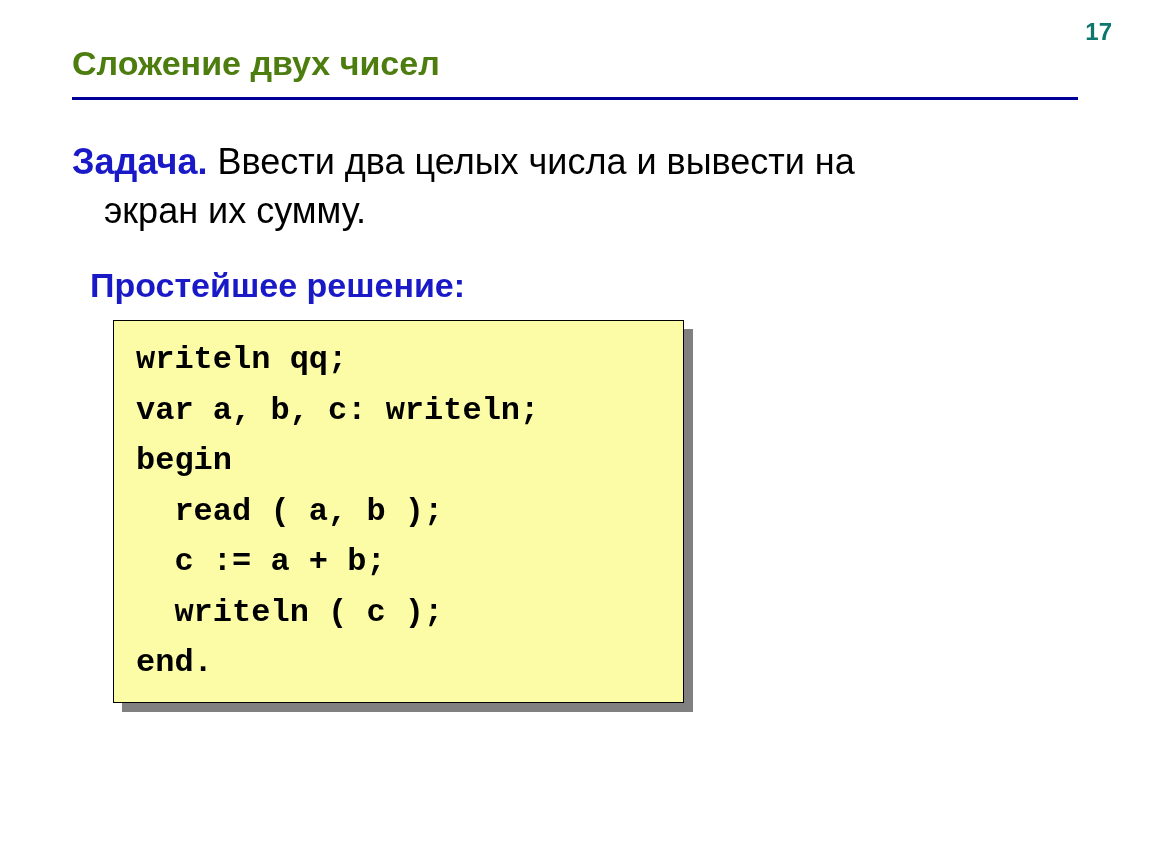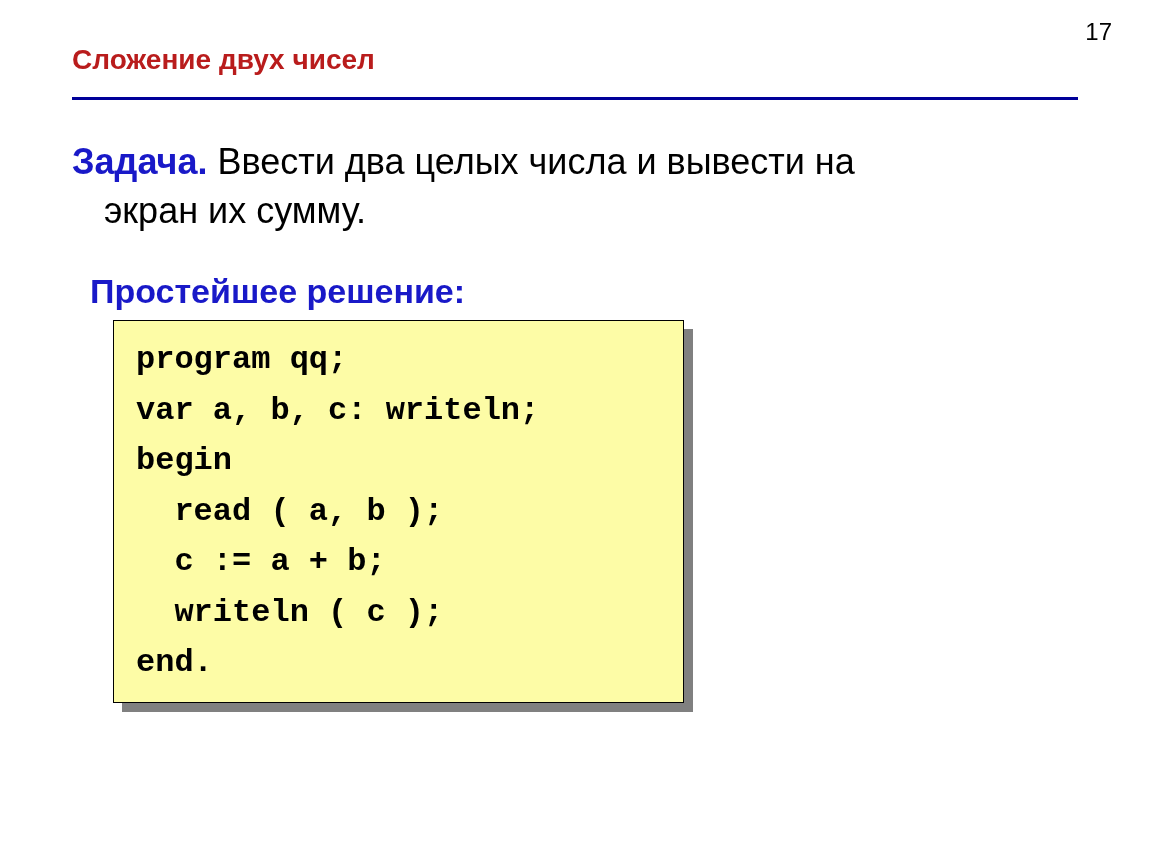--- a/index.html
+++ b/index.html
@@ -9,30 +9,30 @@
       background: #ffffff;
       font-family: Arial, Helvetica, sans-serif;
       position: relative;
       overflow: hidden;
     }
     .page-number {
       position: absolute;
       top: 18px;
       right: 38px;
       font-size: 24px;
-      font-weight: normal;
-      color: #000000;
+      font-weight: bold;
+      color: #0f766e;
     }
     .title {
       position: absolute;
       top: 44px;
       left: 72px;
-      font-size: 28px;
+      font-size: 34px;
       font-weight: bold;
-      color: #b91c1c;
+      color: #4d7c0f;
     }
     .title-underline {
       position: absolute;
       top: 97px;
       left: 72px;
       width: 1006px;
       height: 3px;
       background: #000099;
     }
     .task-block {
@@ -46,21 +46,21 @@
     }
     .task-label {
       color: #1919c8;
       font-weight: bold;
     }
     .task-line2 {
        margin-left: 32px;
     }
     .solution-label {
       position: absolute;
-      top: 272px;
+      top: 266px;
       left: 90px;
       font-size: 34px;
       font-weight: bold;
       color: #1919c8;
       text-align: right;
     }
     .code-shadow {
       position: absolute;
       top: 329px;
       left: 122px;
@@ -96,19 +96,19 @@
 <div class="task-block">
   <div>
     <span class="task-label">Задача.</span><span> Ввести два целых числа и вывести на</span>
   </div>
   <div class="task-line2">экран их сумму.</div>
 </div>
 
 <div class="solution-label">Простейшее  решение:</div>
 
 <div class="code-shadow"></div>
-<div class="code-box"><span>program qq;</span>
+<div class="code-box"><span>writeln qq;</span>
 <span>var a, b, c: writeln;</span>
 <span>begin</span>
 <span>  read ( a, b );</span>
 <span>  c := a + b;</span>
 <span>  writeln ( c );</span>
 <span>end.</span></div>
 
 </body></html>

